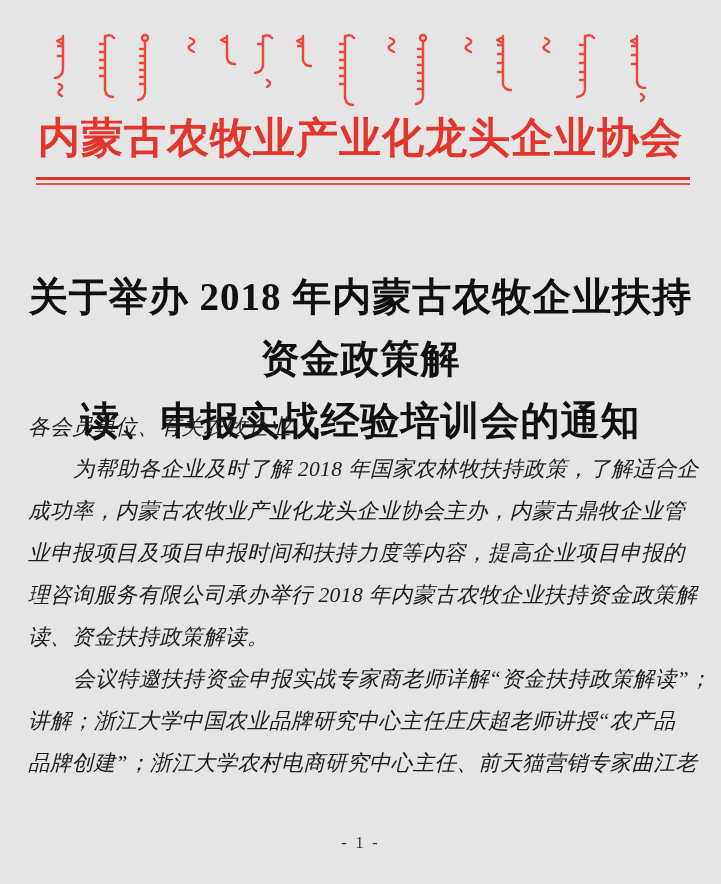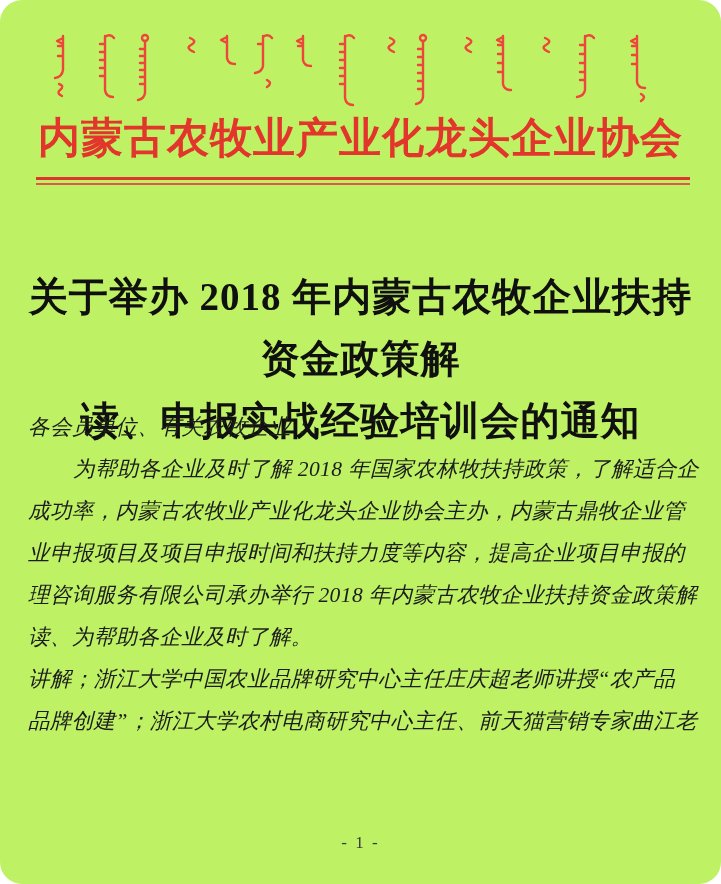--- a/index.html
+++ b/index.html
@@ -1,23 +1,22 @@
 <!DOCTYPE html>
 <html><head>
 <meta charset="utf-8">
 <style>
   html, body { margin: 0; padding: 0; background: #ffffff; }
   .page {
     position: relative;
     width: 721px;
     height: 884px;
-    background: #bef264;
+    background: #e5e5e5;
     overflow: hidden;
     font-family: "Liberation Serif", "DejaVu Serif", serif;
-    border-radius: 22px;
   }
 
   
   .mongolian-band {
     position: absolute;
     top: 32px;
     left: 45px;
     width: 630px;
     height: 80px;
   }
@@ -127,21 +126,22 @@
     <div>关于举办 2018 年内蒙古农牧企业扶持资金政策解</div>
     <div>读、申报实战经验培训会的通知</div>
   </h1>
 
   <main class="doc-body">
     <div class="line salutation">各会员单位、有关农牧企业：</div>
     <div class="line indent">为帮助各企业及时了解 2018 年国家农林牧扶持政策，了解适合企</div>
     <div class="line">成功率，内蒙古农牧业产业化龙头企业协会主办，内蒙古鼎牧企业管</div>
     <div class="line">业申报项目及项目申报时间和扶持力度等内容，提高企业项目申报的</div>
     <div class="line">理咨询服务有限公司承办举行 2018 年内蒙古农牧企业扶持资金政策解</div>
-    <div class="line">读、为帮助各企业及时了解。</div>
+    <div class="line">读、资金扶持政策解读。</div>
+    <div class="line indent">会议特邀扶持资金申报实战专家商老师详解“资金扶持政策解读”；</div>
     <div class="line">讲解；浙江大学中国农业品牌研究中心主任庄庆超老师讲授“农产品</div>
     <div class="line">品牌创建”；浙江大学农村电商研究中心主任、前天猫营销专家曲江老</div>
   </main>
 
   <footer>
     <div class="page-number">- 1 -</div>
   </footer>
 
 </div>
 

